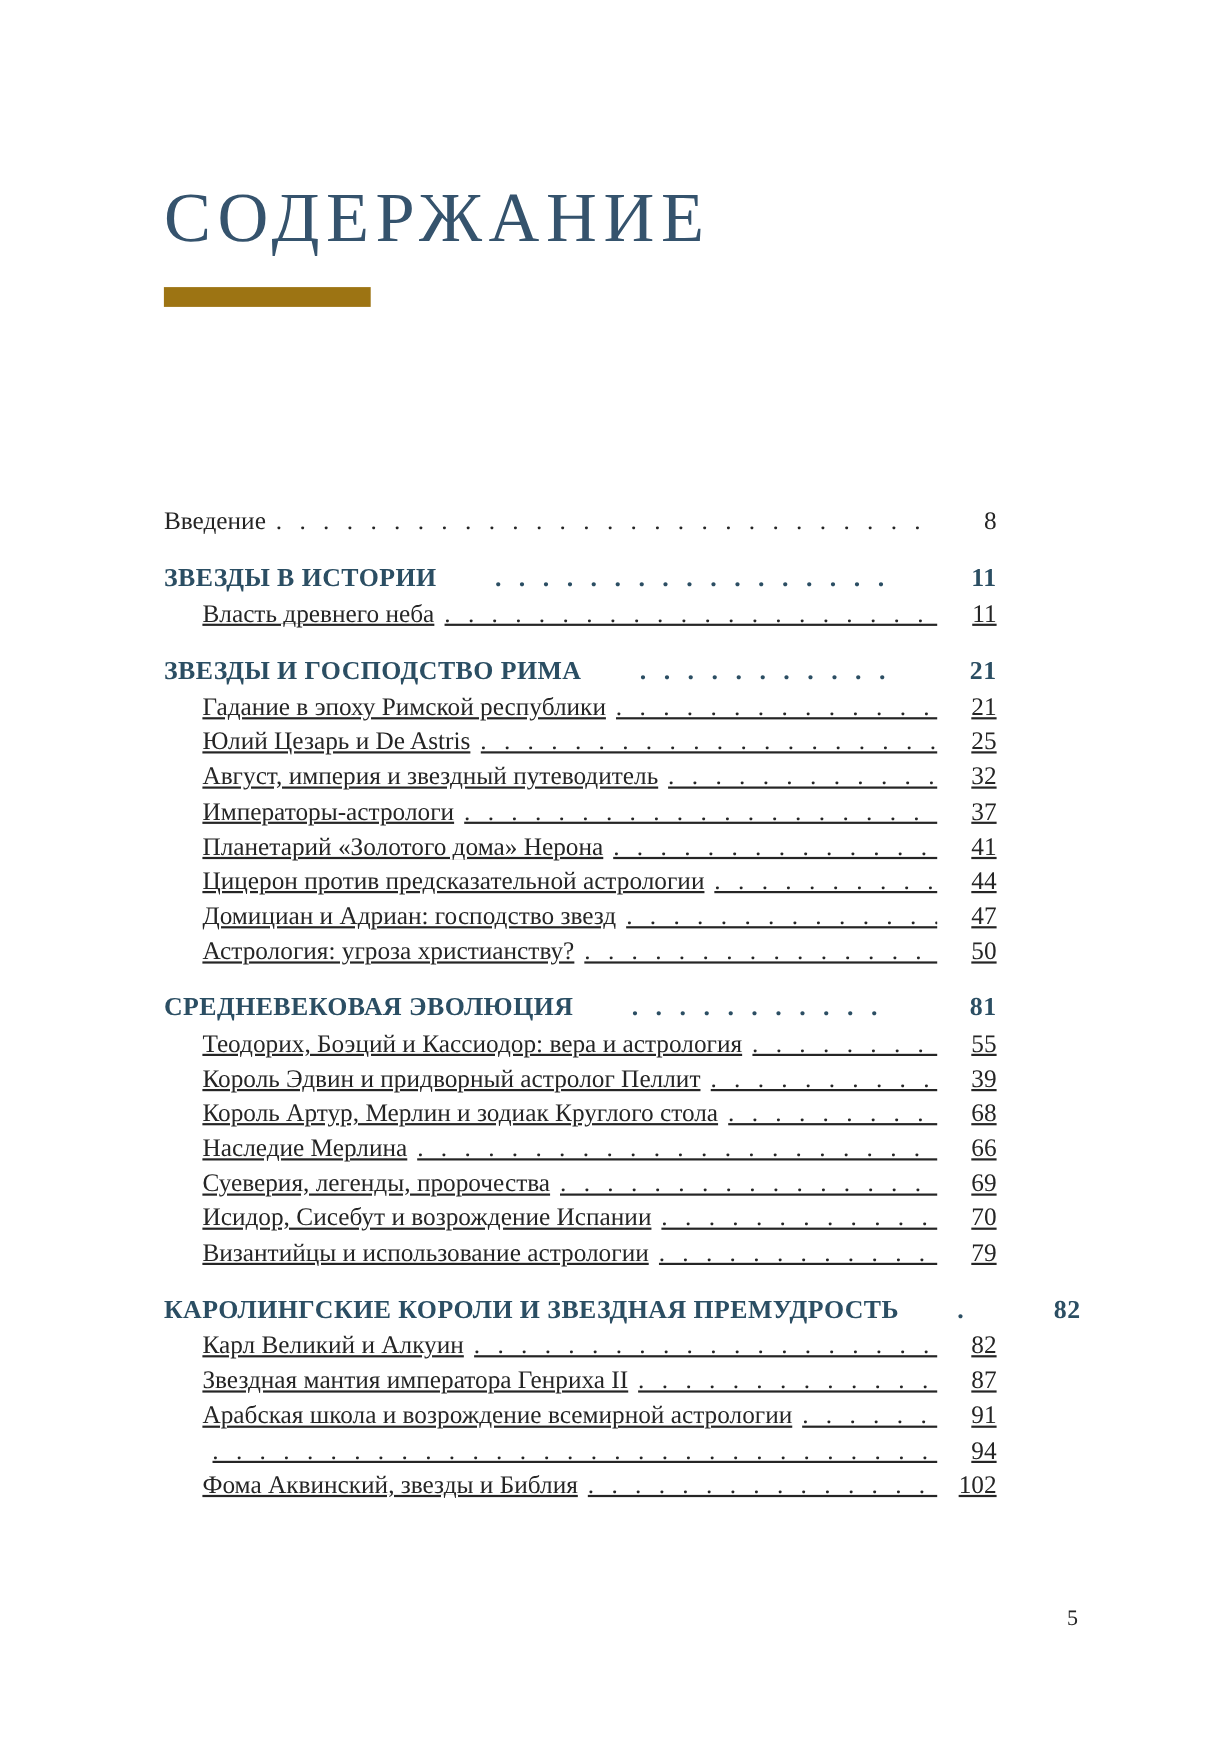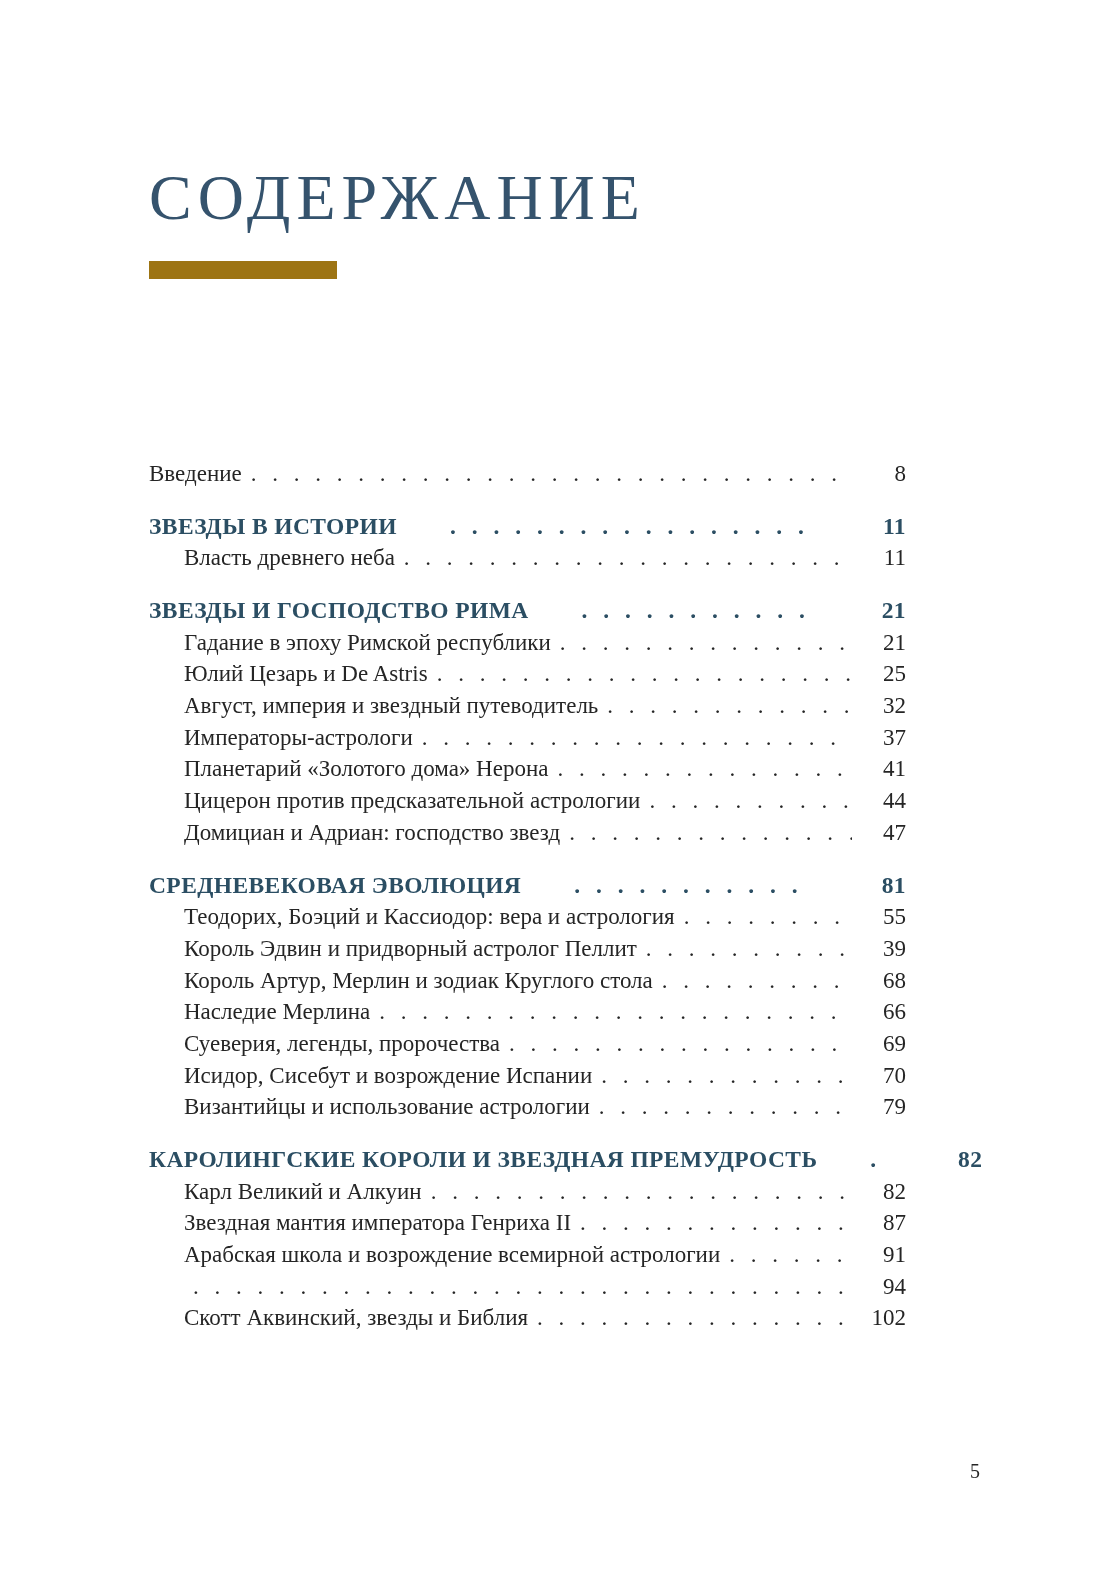--- a/index.html
+++ b/index.html
@@ -42,27 +42,27 @@
     background:var(--accent-gold);
   }
   .toc{
     position:absolute;
     left:149px;
     top:458px;
     width:757px;
   }
   .toc-row{
     display:flex;
-    align-items:flex-end;
+    align-items:center;
     height:31.7px;
     line-height:31.7px;
     font-size:23px;
     color:var(--text-color);
   }
-  .toc-row.indent{ padding-left:35px; }
+  .toc-row.indent{ padding-left:35px;text-decoration:underline; }
   .toc-row.section{
     color:var(--heading-color);
     font-weight:bold;
     letter-spacing:0.4px;
     margin-top:21px;
     font-size:23.5px;
     gap:44px;
   }
   .toc-label{ white-space:nowrap; }
   .toc-leader{
@@ -148,20 +148,25 @@
       <div class="toc-row indent">
       <span class="toc-label">Цицерон против предсказательной астрологии</span>
       <span class="toc-leader"></span>
       <span class="toc-page">44</span>
     </div>
       <div class="toc-row indent">
       <span class="toc-label">Домициан и Адриан: господство звезд</span>
       <span class="toc-leader"></span>
       <span class="toc-page">47</span>
     </div>
+      <div class="toc-row indent">
+      <span class="toc-label">Астрология: угроза христианству?</span>
+      <span class="toc-leader"></span>
+      <span class="toc-page">50</span>
+    </div>
       <div class="toc-row section">
       <span class="toc-label">СРЕДНЕВЕКОВАЯ ЭВОЛЮЦИЯ</span>
       <span class="toc-leader"></span>
       <span class="toc-page">81</span>
     </div>
       <div class="toc-row indent">
       <span class="toc-label">Теодорих, Боэций и Кассиодор: вера и астрология</span>
       <span class="toc-leader"></span>
       <span class="toc-page">55</span>
     </div>
@@ -213,21 +218,21 @@
       <div class="toc-row indent">
       <span class="toc-label">Арабская школа и возрождение всемирной астрологии</span>
       <span class="toc-leader"></span>
       <span class="toc-page">91</span>
     </div>
       <div class="toc-row indent">
       <span class="toc-leader"></span>
       <span class="toc-page">94</span>
     </div>
       <div class="toc-row indent">
-      <span class="toc-label">Скотт Аквинский, звезды и Библия</span>
+      <span class="toc-label">Фома Аквинский, звезды и Библия</span>
       <span class="toc-leader"></span>
       <span class="toc-page">102</span>
     </div>
     </div>
 
   <div class="folio">5</div>
 
 </div>
 
 </body></html>

